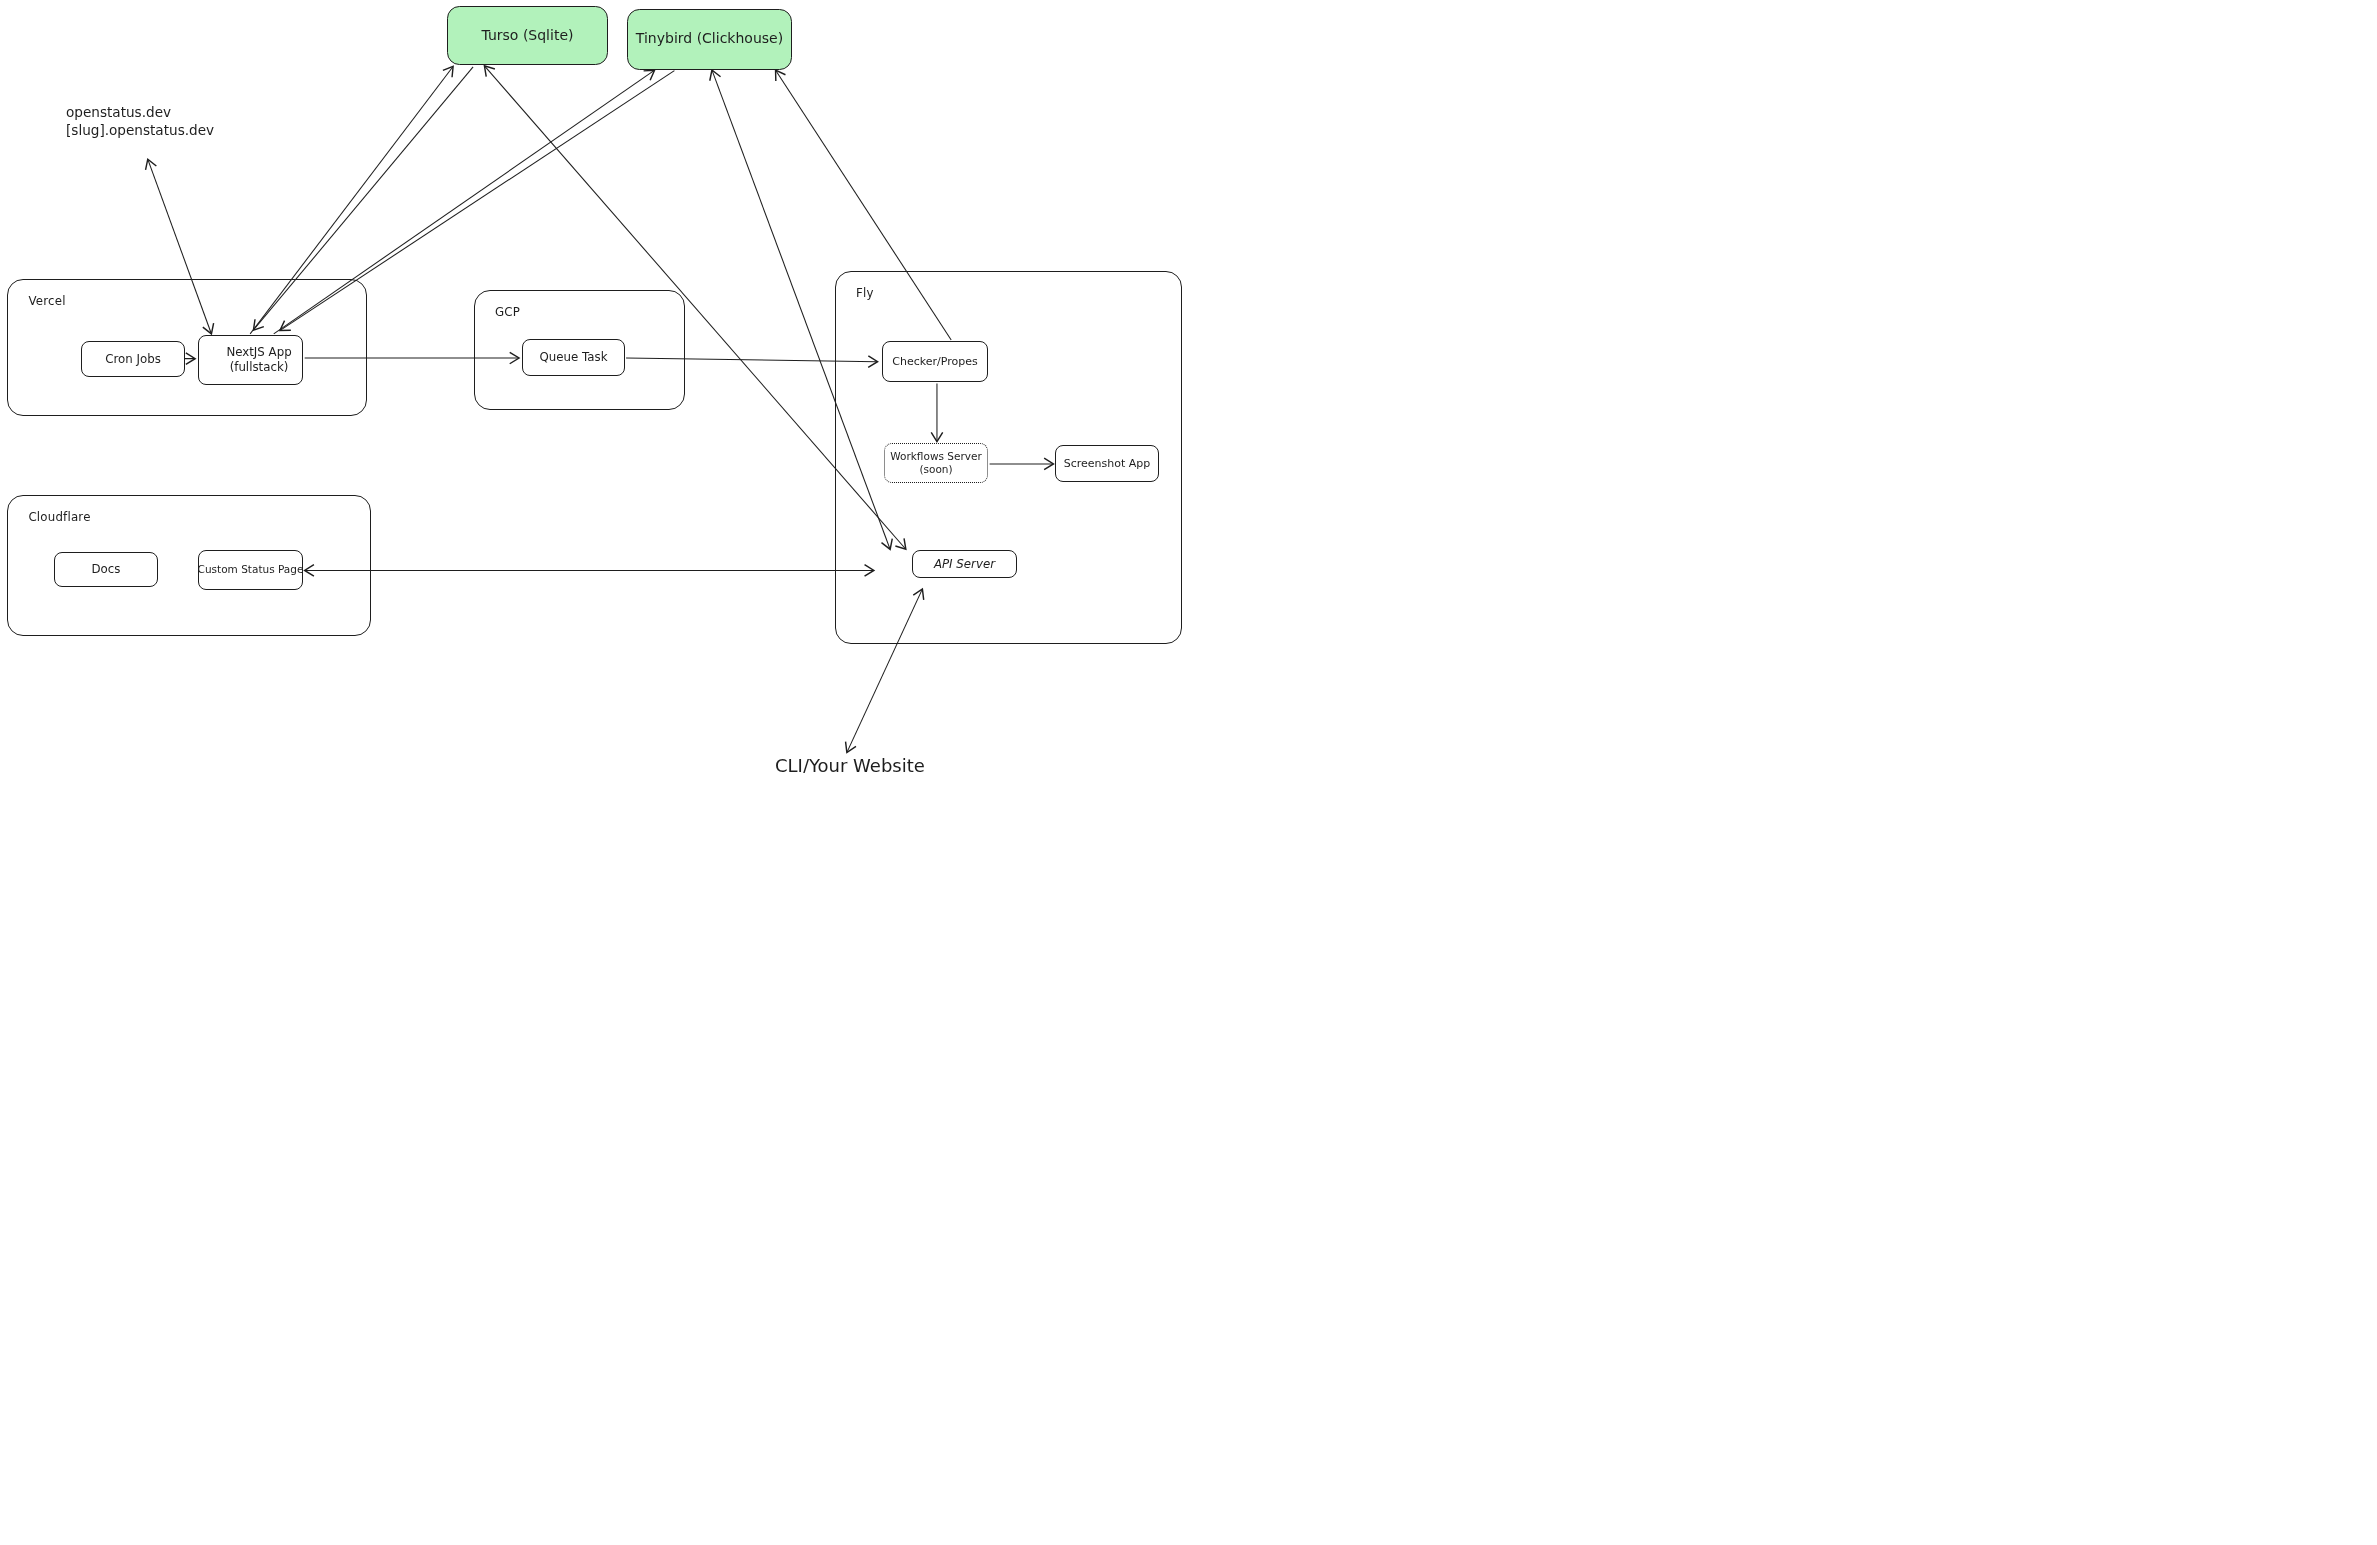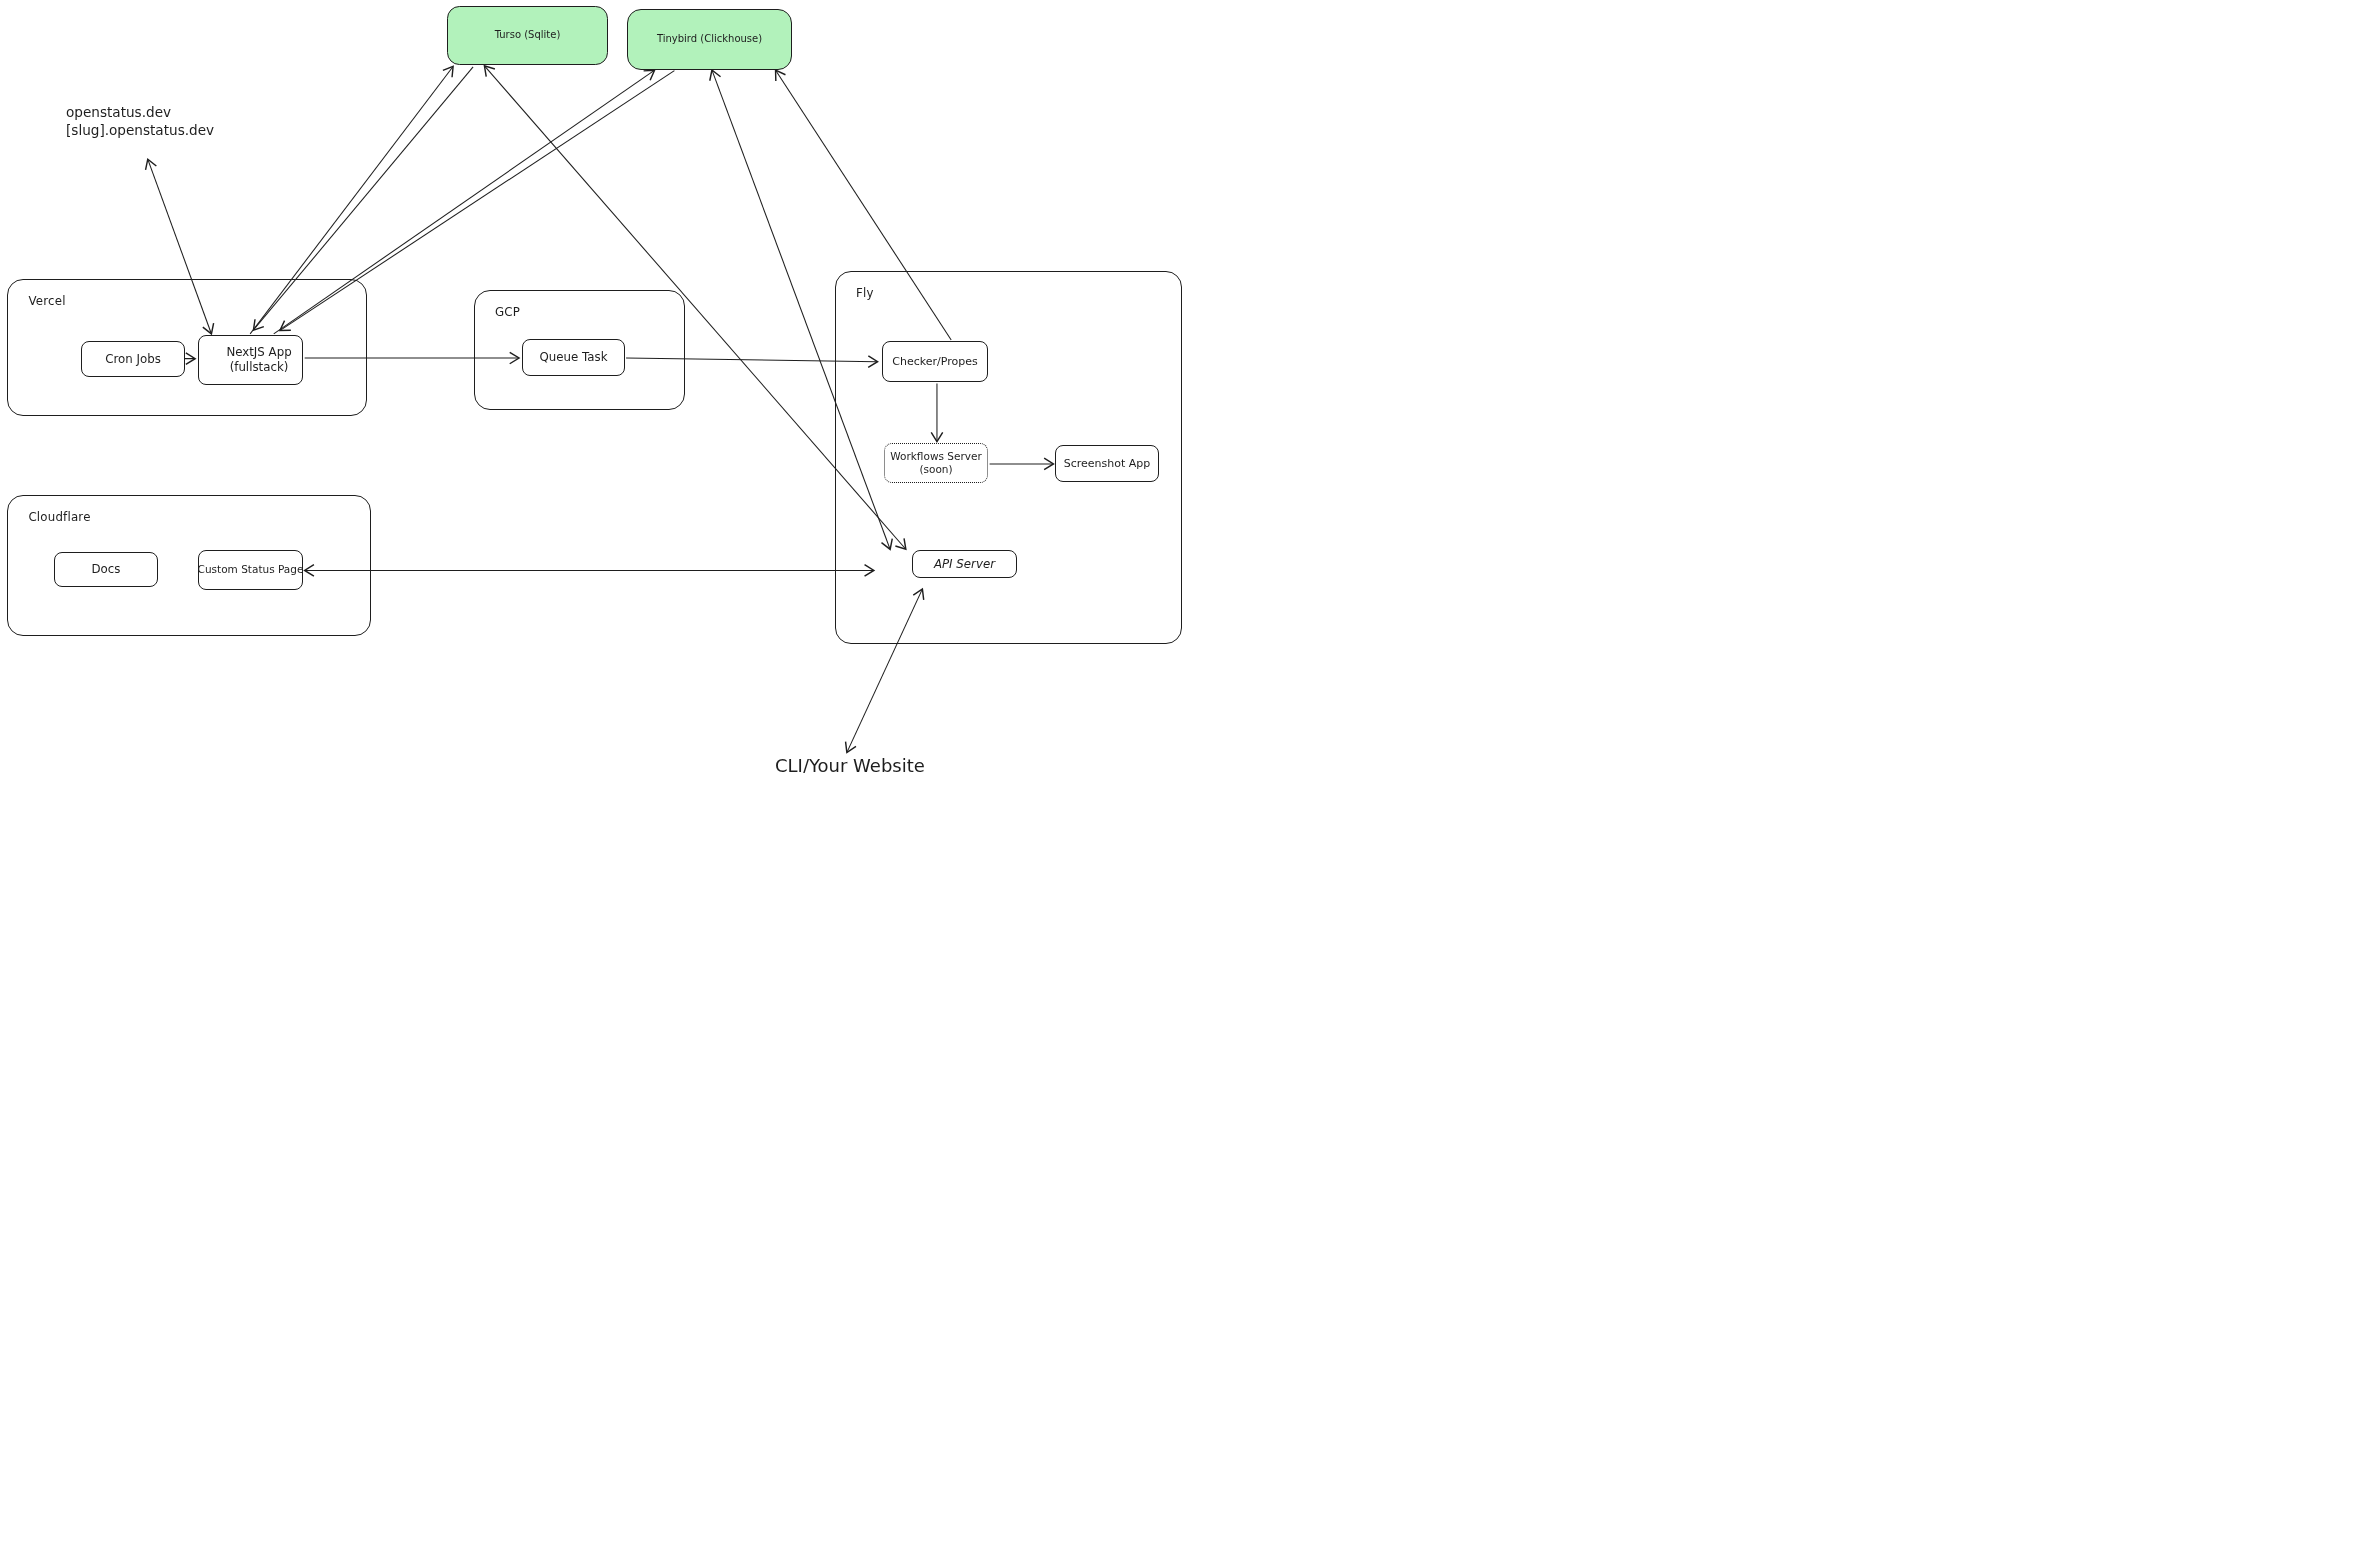--- a/index.html
+++ b/index.html
@@ -51,21 +51,21 @@
     font-size: 11.8px;
     line-height: 1.25;
     z-index: 3;
     box-sizing: border-box;
     padding: 2.5px 5px;
     white-space: nowrap;
   }
   .node.dashed { border-style: dotted; border-width: 1.5px; }
   .node.db {
     border-radius: 12.4px;
-    font-size: 10px;
+    font-size: 14px;
     z-index: 3;
   }
   .free-label {
     position: absolute;
     z-index: 3;
     color: #1e1e1e;
     white-space: nowrap;
   }
   .free-label.domains {
     left: 66px; top: 104px;
@@ -124,21 +124,21 @@
     <line x1="442" y1="539" x2="1056" y2="114" marker-end="url(#ah)"></line>
     <line x1="1089" y1="114" x2="453" y2="533" marker-end="url(#ah)"></line>
     <line x1="1150" y1="114" x2="1437" y2="886" marker-start="url(#ah)" marker-end="url(#ah)"></line>
     <line x1="1536" y1="549" x2="1253" y2="114" marker-end="url(#ah)"></line>
   </svg>
 
   <div class="node db" style="left:447px; top:6.2px; width:161px; height:59px; background:#b2f2bb;">
     <span>Turso (Sqlite)</span>
   </div>
 
-  <div class="node db" style="left:627px; top:8.7px; width:165px; height:61px; background:#b2f2bb;border-radius:14px;">
+  <div class="node db" style="left:627px; top:8.7px; width:165px; height:61px; background:#b2f2bb;">
     <span>Tinybird (Clickhouse)</span>
   </div>
 
   <div class="node" style="left:37px; top:341px; width:104px; height:36px;margin-left:44px;">
     <span>Cron Jobs</span>
   </div>
 
   <div class="node" style="left:198px; top:335px; width:105px; height:50px;padding-left:22px;">
     <span>NextJS App</span>
     <span>(fullstack)</span>

